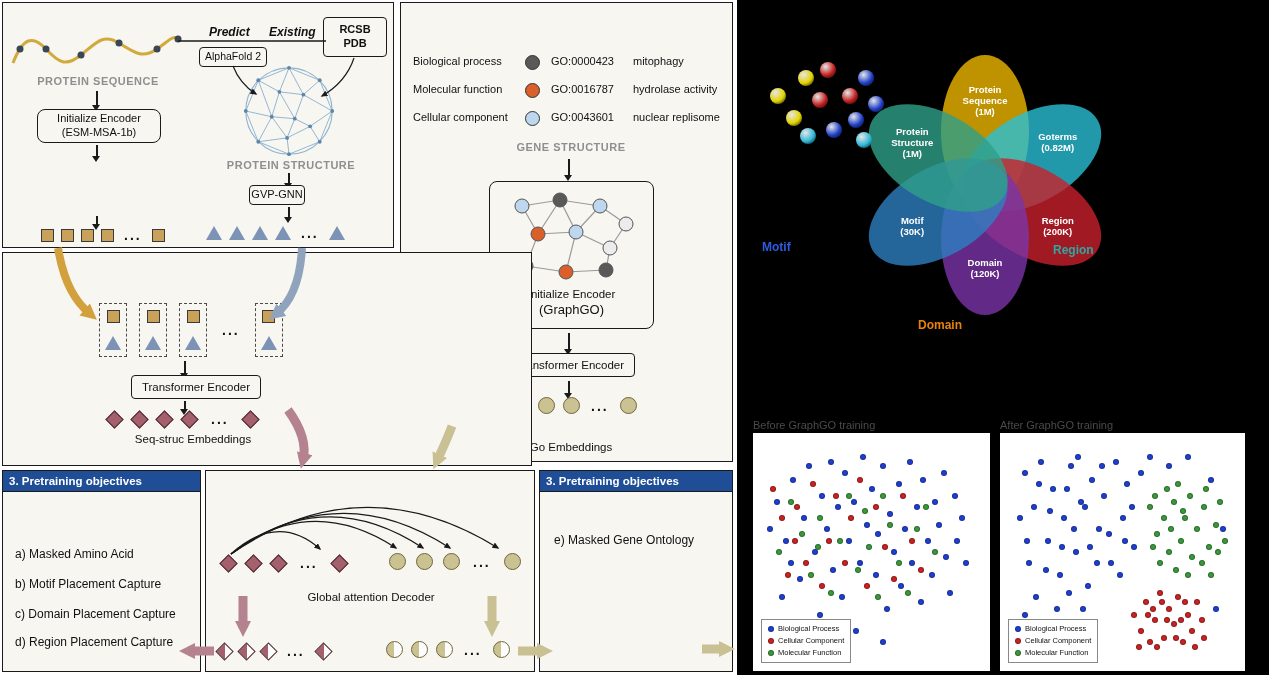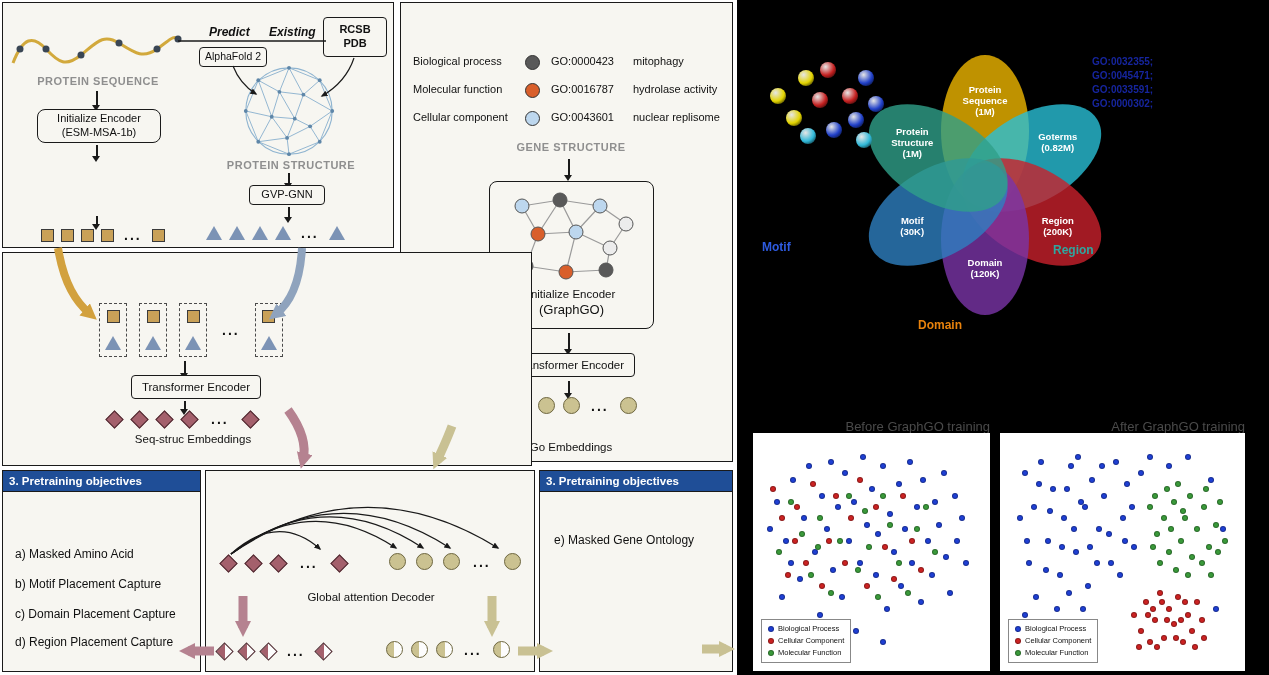--- a/index.html
+++ b/index.html
@@ -31,21 +31,21 @@
   .goid{position:absolute;left:150px;font-size:11px;color:#111;white-space:nowrap}
   .godesc{position:absolute;left:232px;font-size:11px;color:#111;white-space:nowrap}
   .p3item{position:absolute;left:12px;font-size:12px;color:#111;white-space:nowrap}
   #right-panel{position:absolute;left:737px;top:0;width:532px;height:675px;background:#000}
   .seqtext{position:absolute;color:#1B3FD4;font-weight:bold;font-size:11px;letter-spacing:.5px;text-align:center;width:210px}
   .goterms{position:absolute;color:#16259E;font-weight:bold;font-size:10px;line-height:1.4;white-space:nowrap}
   .bead{position:absolute;width:16px;height:16px;border-radius:50%;z-index:2}
   .petal{position:absolute;width:88px;height:152px;border-radius:50%;opacity:.8;z-index:1}
   .petal-label{position:absolute;transform:translate(-50%,-50%);color:#fff;font-size:9.5px;font-weight:bold;text-align:center;white-space:pre-line;line-height:1.15;z-index:3}
   .venn-outer{position:absolute;font-size:12px;font-weight:bold;z-index:3}
-  .sc-title{position:absolute;color:#4a4a4a;font-size:13px;text-align:right}
+  .sc-title{position:absolute;color:#4a4a4a;font-size:11px;text-align:left}
   .sc-plot{position:absolute;background:#fff}
   .dot{position:absolute;width:6px;height:6px;border-radius:50%;border:1px solid rgba(0,0,0,.3)}
   .sleg{position:absolute;left:8px;bottom:8px;background:#fff;border:1px solid #888;padding:3px 6px;z-index:5}
   .sleg .r{display:flex;align-items:center;gap:4px;font-size:7.5px;line-height:1.6;color:#111;white-space:nowrap}
   .sleg .d{width:6px;height:6px;border-radius:50%;border:1px solid rgba(0,0,0,.3);flex:none}
   #flow-overlay{position:absolute;left:0;top:0;z-index:40;pointer-events:none}
 </style>
 </head>
 <body>
 
@@ -104,21 +104,21 @@
           <circle cx="40" cy="30" r="2"></circle>
           <circle cx="65" cy="33" r="2"></circle>
           <circle cx="56" cy="58" r="2"></circle>
           <circle cx="32" cy="56" r="2"></circle>
           <circle cx="72" cy="66" r="2"></circle>
           <circle cx="48" cy="78" r="2"></circle>
         </g>
     </svg>
     <div class="graylbl" style="left:223px;top:156px;width:130px">PROTEIN STRUCTURE</div>
     <div class="sarrow" style="left:285px;top:170px;height:10px"></div>
-    <div class="bx sqc" style="left:246px;top:182px;width:76px;height:20px">
+    <div class="bx sqc" style="left:246px;top:182px;width:56px;height:20px">
         <span>GVP-GNN</span>
       </div>
     <div class="sarrow" style="left:285px;top:204px;height:10px"></div>
     <div class="shape-row" style="left:203px;top:222px;gap:7px">
       <div class="tri"></div>
       <div class="tri"></div>
       <div class="tri"></div>
       <div class="tri"></div>
       <span class="dots3">...</span>
       <div class="tri"></div>
@@ -310,26 +310,20 @@
       <path d="M231,554 Q362,464 498,548" marker-end="url(#ah-k)"></path>
     </g>
     <path d="M243,596 L243,628" stroke="#B58290" stroke-width="9" fill="none" marker-end="url(#ah-m)"></path>
     <path d="M492,596 L492,628" stroke="#C9C193" stroke-width="9" fill="none" marker-end="url(#ah-g)"></path>
     <path d="M214,651 L188,651" stroke="#B58290" stroke-width="9" fill="none" marker-end="url(#ah-m)"></path>
     <path d="M518,651 L544,651" stroke="#C9C193" stroke-width="9" fill="none" marker-end="url(#ah-g)"></path>
     <path d="M702,649 L726,649" stroke="#C9C193" stroke-width="9" fill="none" marker-end="url(#ah-g)"></path>
   </svg>
 
   <div id="right-panel">
-    <div class="goterms" style="left:355px;top:55px">
-      <div>GO:0032355;</div>
-      <div>GO:0045471;</div>
-      <div>GO:0033591;</div>
-      <div>GO:0000302;</div>
-    </div>
     <div class="sc-title" style="left:16px;top:419px;width:237px">Before GraphGO training</div>
     <div class="sc-title" style="left:263px;top:419px;width:245px">After GraphGO training</div>
     <div class="sc-plot" style="left:16px;top:433px;width:237px;height:238px">
         <div class="dot" style="left: 21px; top: 66.28px; background: rgb(31, 63, 212);"></div>
         <div class="dot" style="left: 30px; top: 104.7px; background: rgb(31, 63, 212);"></div>
         <div class="dot" style="left: 36.75px; top: 43.68px; background: rgb(31, 63, 212);"></div>
         <div class="dot" style="left: 43.5px; top: 143.12px; background: rgb(31, 63, 212);"></div>
         <div class="dot" style="left: 48px; top: 82.1px; background: rgb(31, 63, 212);"></div>
         <div class="dot" style="left: 52.5px; top: 30.12px; background: rgb(31, 63, 212);"></div>
         <div class="dot" style="left: 59.25px; top: 116px; background: rgb(31, 63, 212);"></div>

